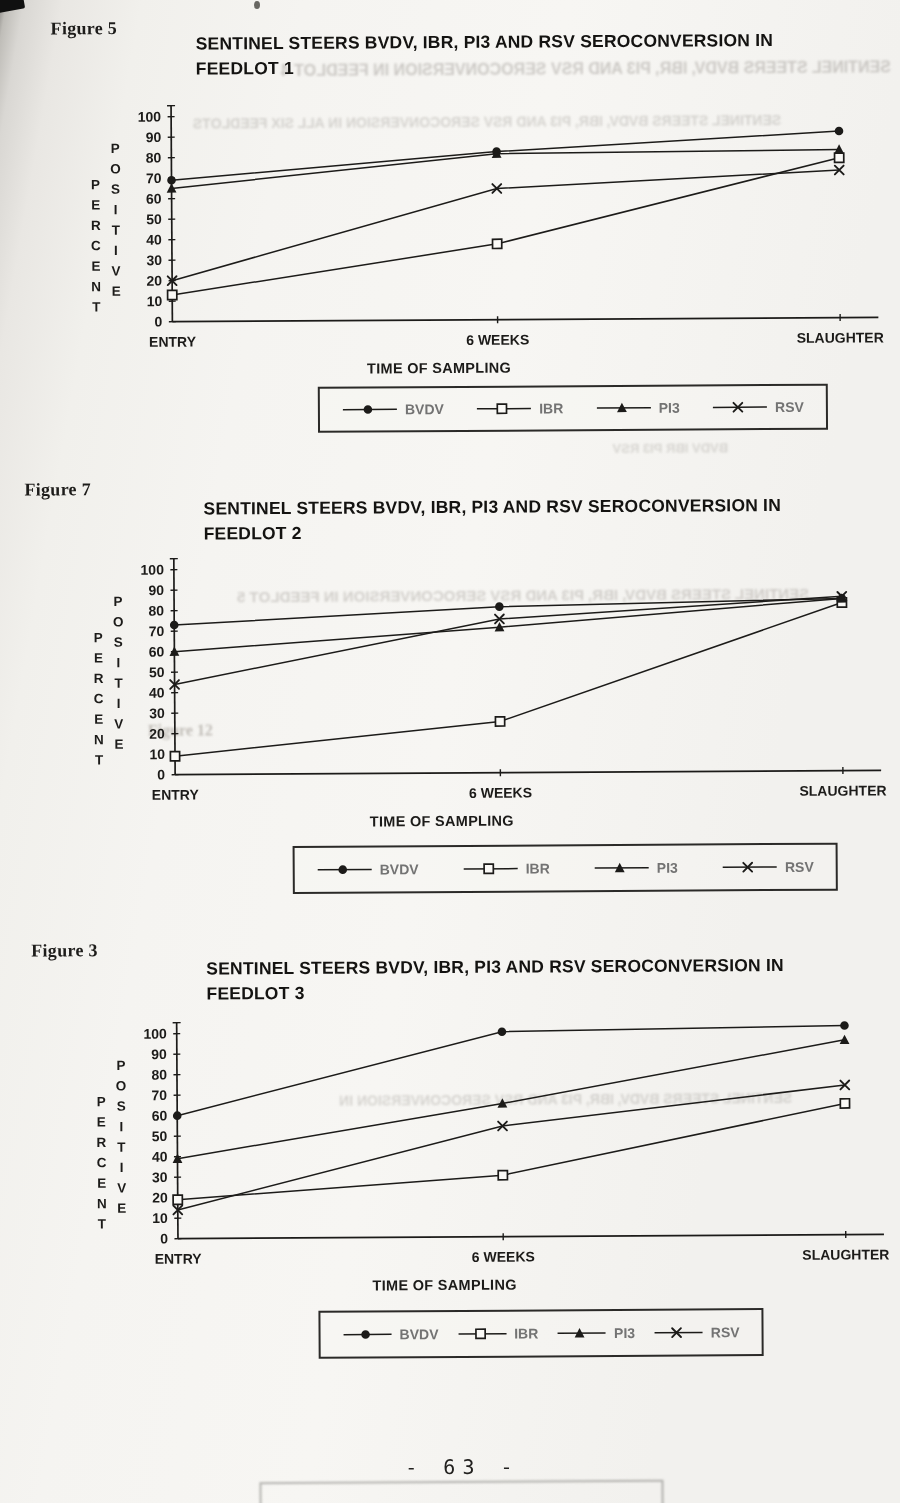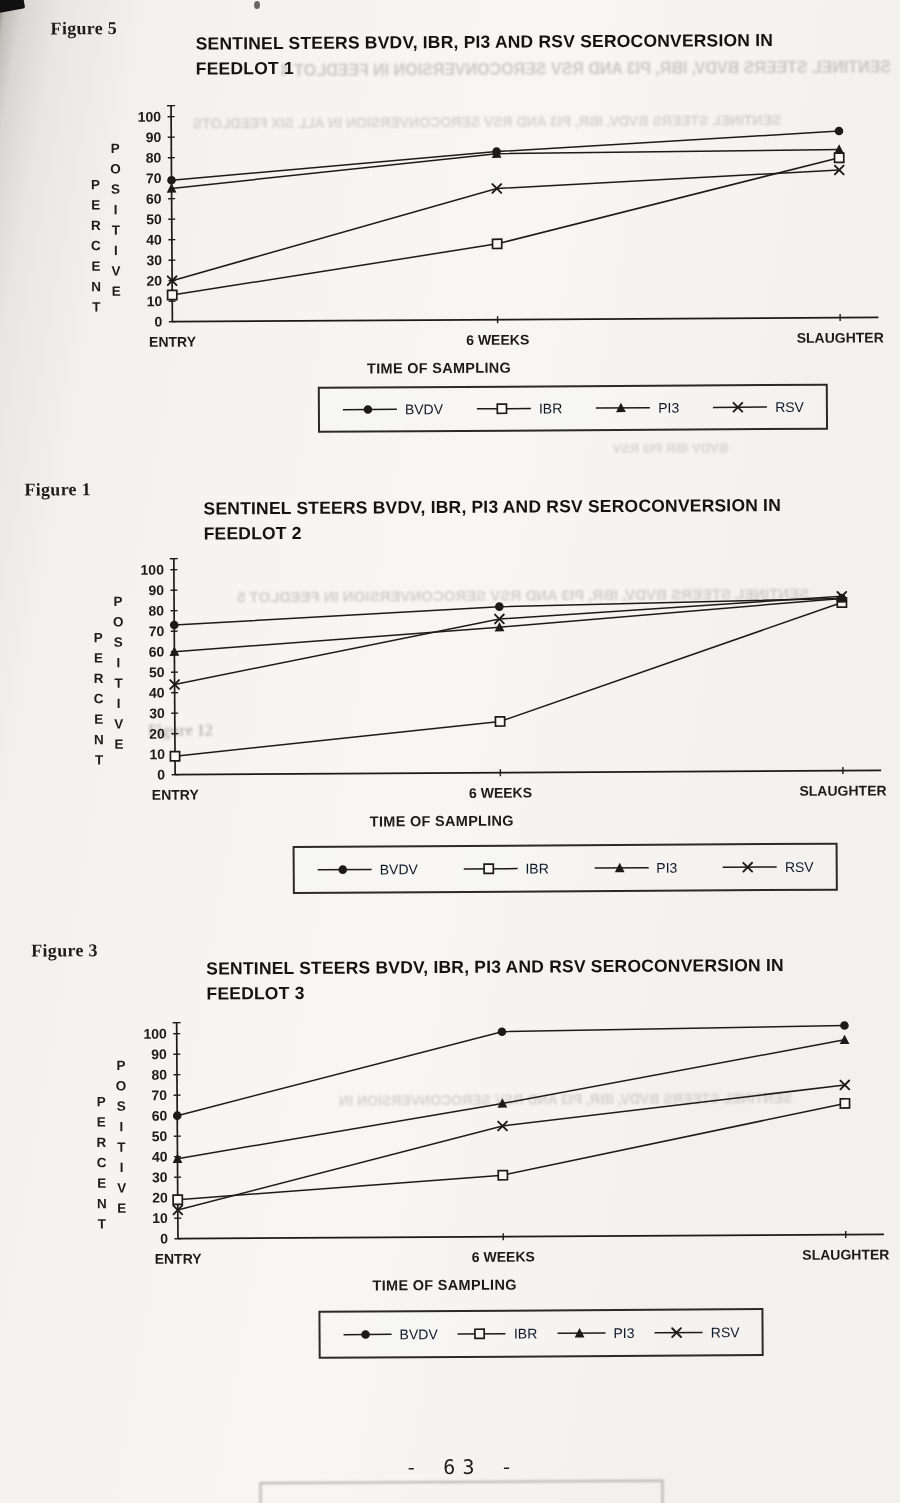--- a/index.html
+++ b/index.html
@@ -10,21 +10,21 @@
   }
   .sheet{position:absolute;inset:0;transform:rotate(-0.35deg);}
   .corner-mark{position:absolute;left:-6px;top:-5px;width:30px;height:16px;background:#101010;transform:rotate(-10deg);border-radius:2px;}
   .speck{position:absolute;left:254px;top:1px;width:6px;height:8px;background:#45443f;border-radius:50%;opacity:.8;}
   .fig-label{position:absolute;font-family:"Liberation Serif",serif;font-weight:700;font-size:18px;letter-spacing:.3px;text-align:right;}
   .fig-title{position:absolute;font-weight:700;font-size:17.5px;line-height:25px;letter-spacing:.2px;color:#141311;}
   .chart{position:absolute;width:800px;height:292px;overflow:visible;}
   .chart text{font-family:"Liberation Sans",sans-serif;}
   .legend{position:absolute;border:2px solid #2b2a28;display:flex;align-items:center;justify-content:space-between;padding:0 22px;box-sizing:border-box;background:rgba(250,249,246,.2);}
   .legend .entry{display:flex;align-items:center;gap:7px;}
-  .legend .entry span{font-weight:400;font-size:14px;color:#0f172a;}
+  .legend .entry span{font-weight:700;font-size:14px;color:#737373;}
   .footer{position:absolute;left:0;right:0;top:1455px;text-align:center;font-family:"DejaVu Sans Mono",monospace;font-size:20px;letter-spacing:7px;color:#22211f;transform:translateX(8px);}
   .ghost{position:absolute;font-weight:700;pointer-events:none;filter:blur(1.1px);transform:scaleX(-1);color:rgba(116,110,102,.32);}
   .ghost.no-flip{transform:none;filter:blur(.9px);}
   .ghost-1{top:58px;left:235px;width:660px;font-size:16px;line-height:24px;}
   .ghost-2{top:112px;left:185px;width:600px;font-size:14px;line-height:21px;color:rgba(120,115,108,.26);}
   .ghost-3{top:442px;left:300px;width:430px;font-size:13px;color:rgba(120,115,108,.24);}
   .ghost-4{top:585px;left:190px;width:620px;font-size:15px;line-height:22px;color:rgba(118,112,105,.28);}
   .ghost-5{top:720px;left:148px;font-size:16px;font-family:"Liberation Serif",serif;color:rgba(128,122,114,.45);}
   .ghost-6{top:1090px;left:190px;width:600px;font-size:14px;line-height:21px;color:rgba(120,114,107,.26);}
   .ghost-box{position:absolute;left:255px;top:1481px;width:400px;height:40px;border:2px solid rgba(72,70,66,.38);filter:blur(.8px);}
@@ -178,21 +178,21 @@
             <g>
               <path d="M 21.6 2.5999999999999996 L 30.4 11.4 M 21.6 11.4 L 30.4 2.5999999999999996" stroke="#1c1b19" stroke-width="1.9" stroke-linecap="round" fill="none"></path>
             </g>
           </svg>
         <span>RSV</span>
       </div>
     </div>
   </section>
 
   <section>
-    <div class="fig-label" style="left:26px;top:477px">Figure 1</div>
+    <div class="fig-label" style="left:26px;top:477px">Figure 7</div>
     <div class="fig-title" style="left:205px;top:495px">
       <div>SENTINEL STEERS BVDV, IBR, PI3 AND RSV SEROCONVERSION IN</div>
       <div>FEEDLOT 2</div>
     </div>
     <svg class="chart" style="left:85px;top:548px" viewBox="0 0 800 292">
         <line x1="90" y1="9" x2="90" y2="225" stroke="#1c1b19" stroke-width="1.7"></line>
         <line x1="86" y1="9" x2="94" y2="9" stroke="#1c1b19" stroke-width="1.4"></line>
         <line x1="90" y1="225" x2="796" y2="225" stroke="#1c1b19" stroke-width="1.7"></line>
         <line x1="86.5" y1="225" x2="93.5" y2="225" stroke="#1c1b19" stroke-width="1.4"></line>
         <text x="80" y="229.8" text-anchor="end" font-size="14" font-weight="bold" fill="#1c1b19">0</text>

